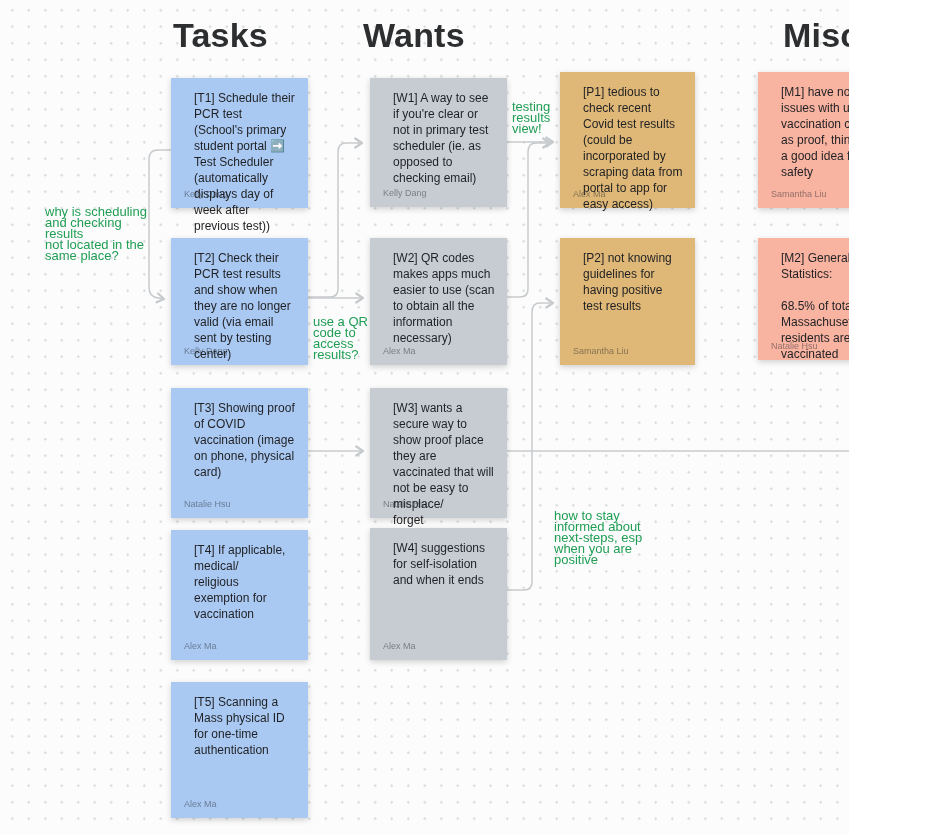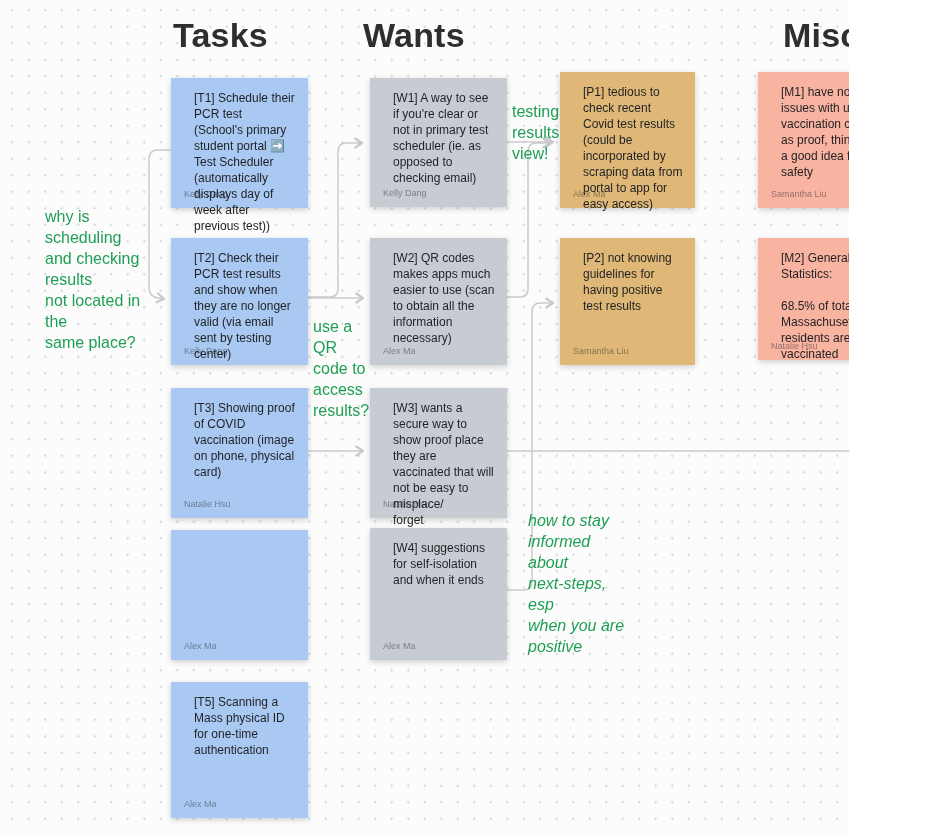--- a/index.html
+++ b/index.html
@@ -31,21 +31,21 @@
     position:absolute; top:12px; left:23px; right:11px;
     font-size:12px; line-height:16px; color:#1f2023;
     white-space:pre-line; overflow-wrap:break-word;
   }
   .note-author {
     position:absolute; left:13px; bottom:9px;
     font-size:9px; color:rgba(20,25,30,0.45);
   }
 
   .annotation {
-    position:absolute; font-size:16px; line-height:21px;
+    position:absolute; font-size:13px; line-height:11px;
     color:#1f9e54; white-space:pre-line;
   }
 
   svg.connectors { position:absolute; left:0; top:0; pointer-events:none; }
   svg.connectors path.conn {
     fill:none; stroke:#c7cacd; stroke-width:1.5;
     stroke-linecap:round; stroke-linejoin:round;
   }
 </style>
 </head>
@@ -80,20 +80,22 @@
   </div>
   <div class="note note-tasks" style="left:171px; top:238px; width:137px; height:127px;">
     <div class="note-text">[T2] Check their PCR test results and show when they are no longer valid (via email sent by testing center)</div>
     <div class="note-author">Kelly Dang</div>
   </div>
   <div class="note note-tasks" style="left:171px; top:388px; width:137px; height:130px;text-decoration:underline;">
     <div class="note-text">[T3] Showing proof of COVID vaccination (image on phone, physical card)</div>
     <div class="note-author">Natalie Hsu</div>
   </div>
   <div class="note note-tasks" style="left:171px; top:530px; width:137px; height:130px;">
+    <div class="note-text">[T4] If applicable, medical/
+religious exemption for vaccination</div>
     <div class="note-author">Alex Ma</div>
   </div>
   <div class="note note-tasks" style="left:171px; top:682px; width:137px; height:136px;">
     <div class="note-text">[T5] Scanning a Mass physical ID for one-time authentication</div>
     <div class="note-author">Alex Ma</div>
   </div>
 
   <div class="note note-wants" style="left:370px; top:78px;  width:137px; height:129px;">
     <div class="note-text">[W1] A way to see if you're clear or not in primary test scheduler (ie. as opposed to checking email)</div>
     <div class="note-author">Kelly Dang</div>
@@ -135,19 +137,19 @@
   <div class="annotation" style="left:45px;  top:206px; width:110px;">why is scheduling
 and checking results
 not located in the
 same place?</div>
   <div class="annotation" style="left:313px; top:316px; width:60px;">use a QR
 code to
 access
 results?</div>
   <div class="annotation" style="left:512px; top:101px; width:62px;">testing
 results view!</div>
-  <div class="annotation" style="left:528px; top:510px; width:100px;font-style:italic;">how to stay
+  <div class="annotation" style="left:554px; top:510px; width:100px;">how to stay
 informed about
 next-steps, esp
 when you are
 positive</div>
 
 </div>
 
 </body></html>

